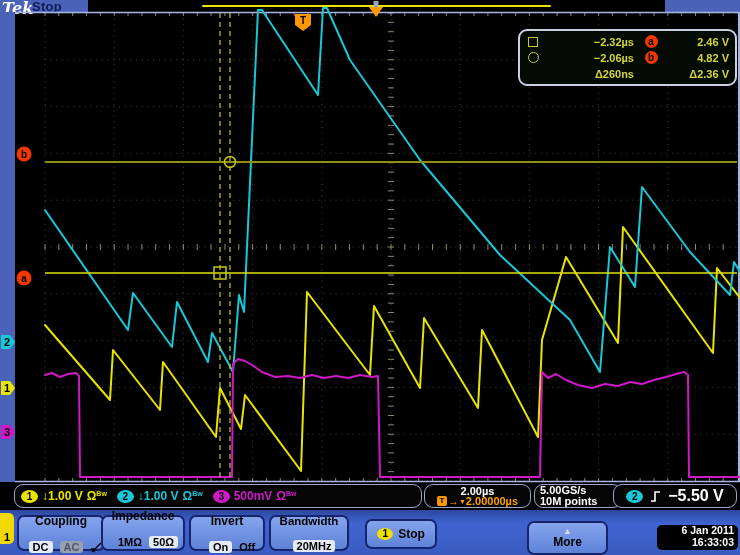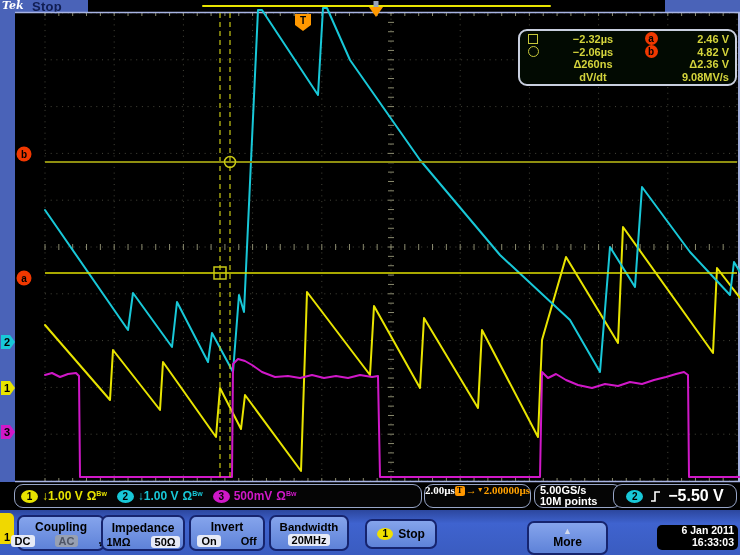--- a/index.html
+++ b/index.html
@@ -3,67 +3,67 @@
 <meta charset="utf-8">
 <style>
   html,body{margin:0;padding:0;background:#222;}
   #screen{position:relative;width:740px;height:555px;background:#000;overflow:hidden;
           font-family:"Liberation Sans",sans-serif;-webkit-font-smoothing:none;}
   
   #titlebar{position:absolute;left:0;top:0;width:740px;height:12px;background:#000;}
   #titlebar .blue-left{position:absolute;left:0;top:0;width:88px;height:12px;background:#4a63b8;}
   #titlebar .blue-right{position:absolute;left:665px;top:0;width:75px;height:12px;background:#4a63b8;}
   #tek-logo{position:absolute;left:2px;top:-1px;color:#fff;font-family:"DejaVu Serif",serif;
-            font-style:italic;font-weight:bold;font-size:11px;}
+            font-style:italic;font-weight:bold;font-size:16px;}
   #run-state{position:absolute;left:32px;top:-1px;color:#101d52;font-weight:bold;font-size:13px;letter-spacing:.3px;}
   
   #sidebar-strip{position:absolute;left:0;top:12px;width:15px;height:470px;background:#4a63b8;}
   #scope-svg{position:absolute;left:0;top:0;}
   
   #readout-box{position:absolute;left:518px;top:29px;width:219px;height:57px;background:#020a02;
                border:2px solid #c9cfdf;border-radius:9px;box-sizing:border-box;
                display:flex;flex-direction:column;justify-content:space-evenly;padding:1px 6px 1px 8px;}
   .ro-row{display:flex;align-items:center;height:13px;color:#d4d43c;font-weight:bold;font-size:11px;}
   .ro-sym{width:24px;display:flex;align-items:center;}
   .sym-square{width:8px;height:8px;border:1.5px solid #c8c83a;}
   .sym-circle{width:9px;height:9px;border:1.5px solid #c8c83a;border-radius:50%;}
-  .ro-time{width:82px;text-align:center;}
+  .ro-time{width:82px;text-align:right;}
   .ro-badge{width:34px;display:flex;justify-content:center;}
   .cursor-badge{width:13px;height:13px;border-radius:50%;background:#f03800;color:#000;
                 font-size:10px;font-weight:bold;text-align:center;line-height:13px;}
   .ro-val{flex:1;text-align:right;}
   
   .status-box{position:absolute;top:484px;height:24px;background:#050505;border:1.5px solid #98a6c8;
               border-radius:9px;box-sizing:border-box;display:flex;align-items:center;}
   #channel-bar{left:14px;width:408px;padding:0 6px;gap:10px;}
   .ch-item{display:flex;align-items:center;gap:4px;font-weight:bold;font-size:12px;}
   .ch-badge{width:17px;height:13px;border-radius:50%;color:#000;font-size:10px;font-weight:bold;
             text-align:center;line-height:13px;flex:none;}
   .bw{font-size:7px;vertical-align:4px;letter-spacing:0;}
-  #timebase-box{left:424px;width:107px;align-items:flex-start;justify-content:center;padding:0 5px;font-family:Liberation Serif, serif;}
+  #timebase-box{left:424px;width:107px;flex-direction:column;align-items:center;justify-content:center;padding:0 5px;}
   #timebase-box .tb-main{color:#fff;font-weight:bold;font-size:11px;line-height:10px;}
   #timebase-box .tb-delay{color:#ffa000;font-weight:bold;font-size:11px;line-height:11px;display:flex;align-items:center;}
   .t-chip{display:inline-block;width:10px;height:10px;background:#ff9800;border-radius:2px;color:#000;
           font-size:8px;font-weight:bold;text-align:center;line-height:10px;margin-right:1px;}
   .tri-down{font-size:7px;}
   #acq-box{left:534px;width:88px;flex-direction:column;align-items:flex-start;justify-content:center;padding:8px 5px;}
   #acq-box div{color:#fff;font-weight:bold;font-size:11px;line-height:11px;}
   #trigger-box{left:613px;width:124px;justify-content:center;gap:7px;}
   #trigger-box .trig-level{color:#fff;font-weight:bold;font-size:16px;}
   
   #menu-bar{position:absolute;left:0;top:510px;width:740px;height:45px;
             background:linear-gradient(#2c479e,#3f63cf 30%,#3a5cc0);}
   #menu-tab{position:absolute;left:0;top:3px;width:14px;height:31px;background:#f0d800;
             border-radius:0 5px 5px 0;color:#000;font-weight:bold;font-size:11px;
             display:flex;align-items:flex-end;justify-content:center;padding-bottom:1px;box-sizing:border-box;}
   .menu-btn{position:absolute;top:5px;height:36px;background:linear-gradient(#85a4ec,#5e82d8);
             border:2px solid #16246e;border-radius:7px;box-sizing:border-box;
             display:flex;flex-direction:column;align-items:center;justify-content:center;
             color:#000;font-weight:bold;font-size:12px;padding:1px 3px;}
-  .btn-row{display:flex;align-items:center;gap:20px;margin-top:1px;}
+  .btn-row{display:flex;align-items:center;gap:7px;margin-top:13px;padding-left:10px;}
   .chip{background:#e6eaf6;border-radius:3px;padding:0 4px;font-weight:bold;font-size:11px;color:#000;}
   .chip.dim{background:#97a0b2;color:#4e5566;}
   .plain-opt{font-size:11px;font-weight:bold;}
   #btn-label{flex-direction:row;gap:5px;}
   #btn-more .arrow-up{color:#d4daea;font-size:9px;line-height:7px;}
   #datetime-box{position:absolute;left:657px;top:15px;width:81px;height:25px;background:#000;
                 border-radius:5px;color:#fff;font-weight:bold;font-size:10.5px;text-align:right;
                 padding:0 4px 0 0;box-sizing:border-box;line-height:11.5px;}
 </style>
 </head>
@@ -352,26 +352,20 @@
           <span class="cursor-badge">b</span>
         </span>
       <span class="ro-val">4.82 V</span>
     </div>
     <div class="ro-row">
       <span class="ro-sym"></span>
       <span class="ro-time">Δ260ns</span>
       <span class="ro-badge"></span>
       <span class="ro-val">Δ2.36 V</span>
     </div>
-    <div class="ro-row">
-      <span class="ro-sym"></span>
-      <span class="ro-time">dV/dt</span>
-      <span class="ro-badge"></span>
-      <span class="ro-val">9.08MV/s</span>
-    </div>
   </div>
 
   <div id="channel-bar" class="status-box">
     <span class="ch-item" style="color:#e8e400">
       <span class="ch-badge" style="background:#e8e400">1</span>
       <span>↓1.00 V</span>
       <span><span>Ω</span><span class="bw">Bw</span></span>
     </span>
     <span class="ch-item" style="color:#18c8d8">
       <span class="ch-badge" style="background:#18c8d8">2</span>

